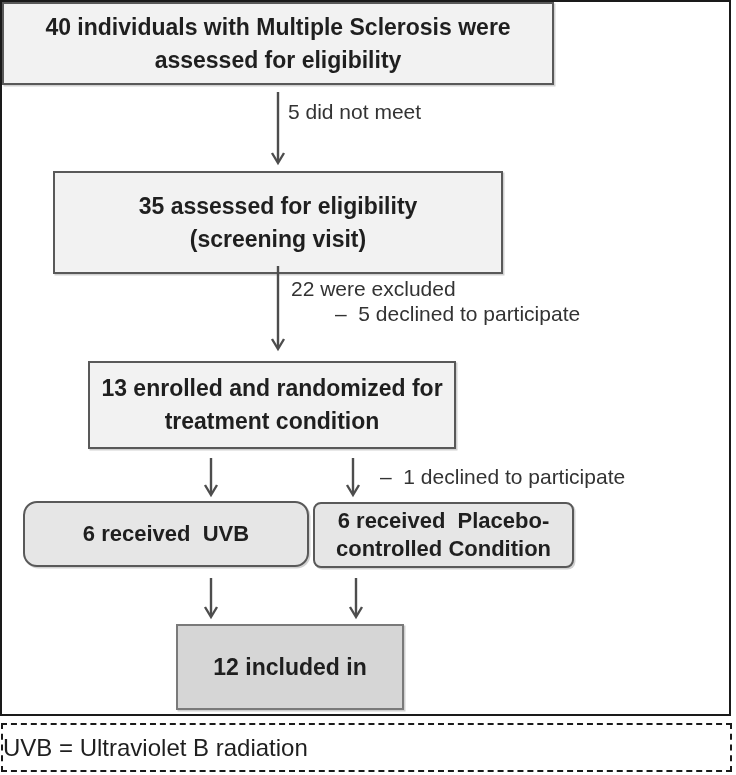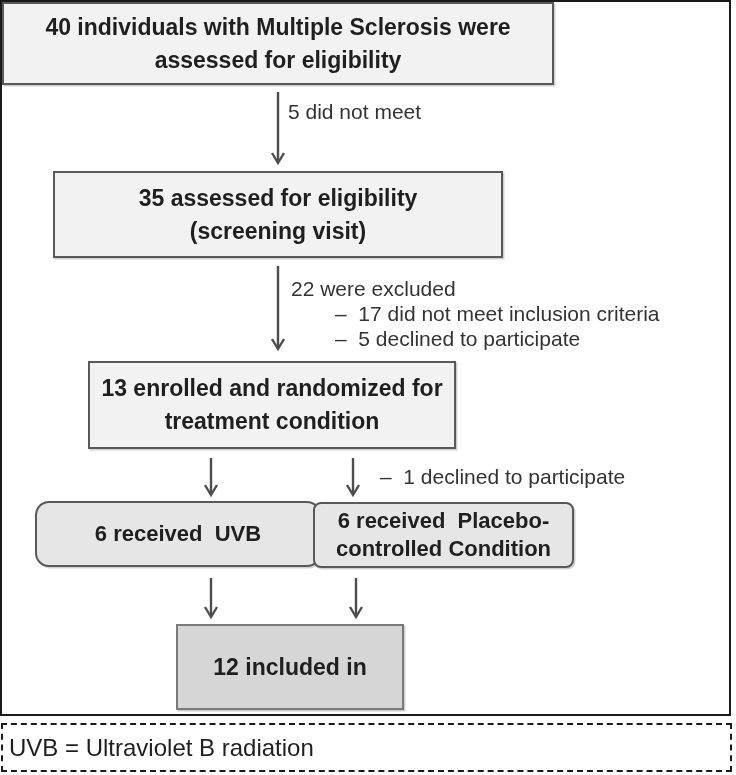--- a/index.html
+++ b/index.html
@@ -35,24 +35,24 @@
     align-items: center;
     text-align: center;
     font-weight: bold;
     color: var(--text, #1f1f1f);
     font-size: 23px;
     line-height: 33px;
     box-shadow: 1.5px 1.5px 0 rgba(0,0,0,0.18);
   }
   .fbox .box-line { white-space: pre-wrap; }
   .box-eligibility-40 { left: 2px;  top: 2px;   width: 552px; height: 83px; }
-  .box-screening-35   { left: 53px; top: 171px; width: 450px; height: 87px; }
+  .box-screening-35   { left: 53px; top: 171px; width: 450px; height: 103px; }
   .box-randomized-13  { left: 88px; top: 361px; width: 368px; height: 88px; }
   .box-uvb-6 {
-    left: 35px; top: 501px; width: 286px; height: 66px;
+    left: 23px; top: 501px; width: 286px; height: 66px;
     border-radius: 14px;
     background: var(--box-fill-mid, #e6e6e6);
     font-size: 22px; line-height: 28px;
   }
   .box-placebo-6 {
     left: 313px; top: 502px; width: 261px; height: 66px;
     border-radius: 8px;
     background: var(--box-fill-mid, #e6e6e6);
     font-size: 22px; line-height: 28px;
   }
@@ -85,21 +85,21 @@
   .ann-declined-1     { left: 380px; top: 465px; line-height: 24px; }
   
   .footnote-box {
     position: absolute;
     box-sizing: border-box;
     left: 1px; top: 723px;
     width: 731px; height: 49px;
     border: 2px dashed #1a1a1a;
     display: flex;
     align-items: center;
-    padding-left: 6px;
+    padding-left: 0;
   }
   .footnote-text {
     font-size: 24px;
     color: var(--text, #1f1f1f);
   }
 </style>
 </head>
 <body>
 
 <div class="canvas">
@@ -125,21 +125,20 @@
     <span class="box-line">(screening visit)</span>
   </div>
 
   <svg class="arrow" style="left:269px;top:266px" width="18" height="84" viewBox="0 0 18 84">
     <line x1="9" y1="0" x2="9" y2="81"></line>
     <polyline points="3,73 9,83 15,73"></polyline>
   </svg>
 
   <div class="ann ann-excluded-22">
     <div class="ann-line">22 were excluded</div>
-    <div class="ann-item">–  17 did not meet inclusion criteria</div>
     <div class="ann-item">–  5 declined to participate</div>
   </div>
 
   <div class="fbox box-randomized-13">
     <span class="box-line">13 enrolled and randomized for</span>
     <span class="box-line">treatment condition</span>
   </div>
 
   <svg class="arrow" style="left:202px;top:458px" width="18" height="38" viewBox="0 0 18 38">
     <line x1="9" y1="0" x2="9" y2="35"></line>

